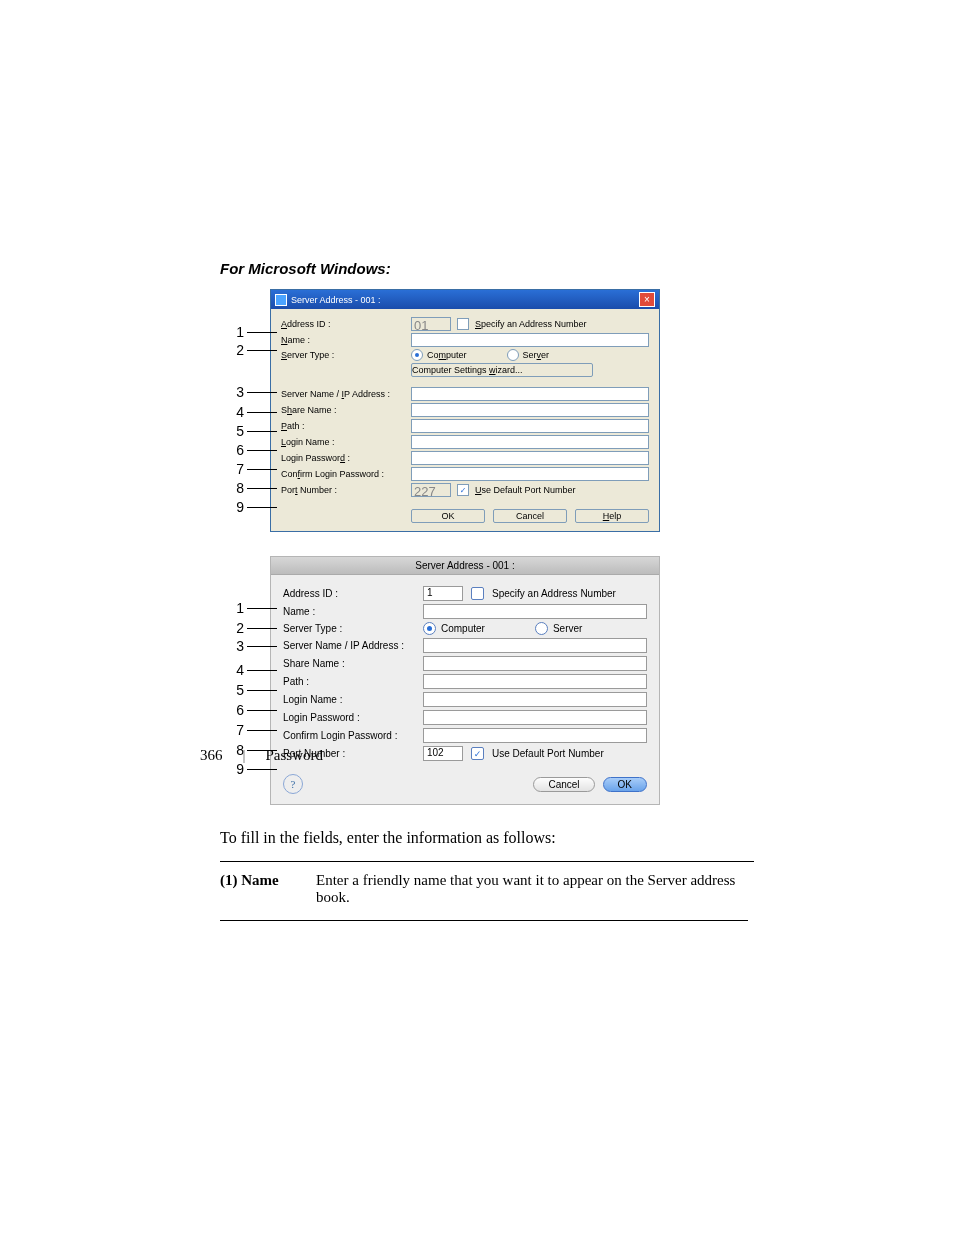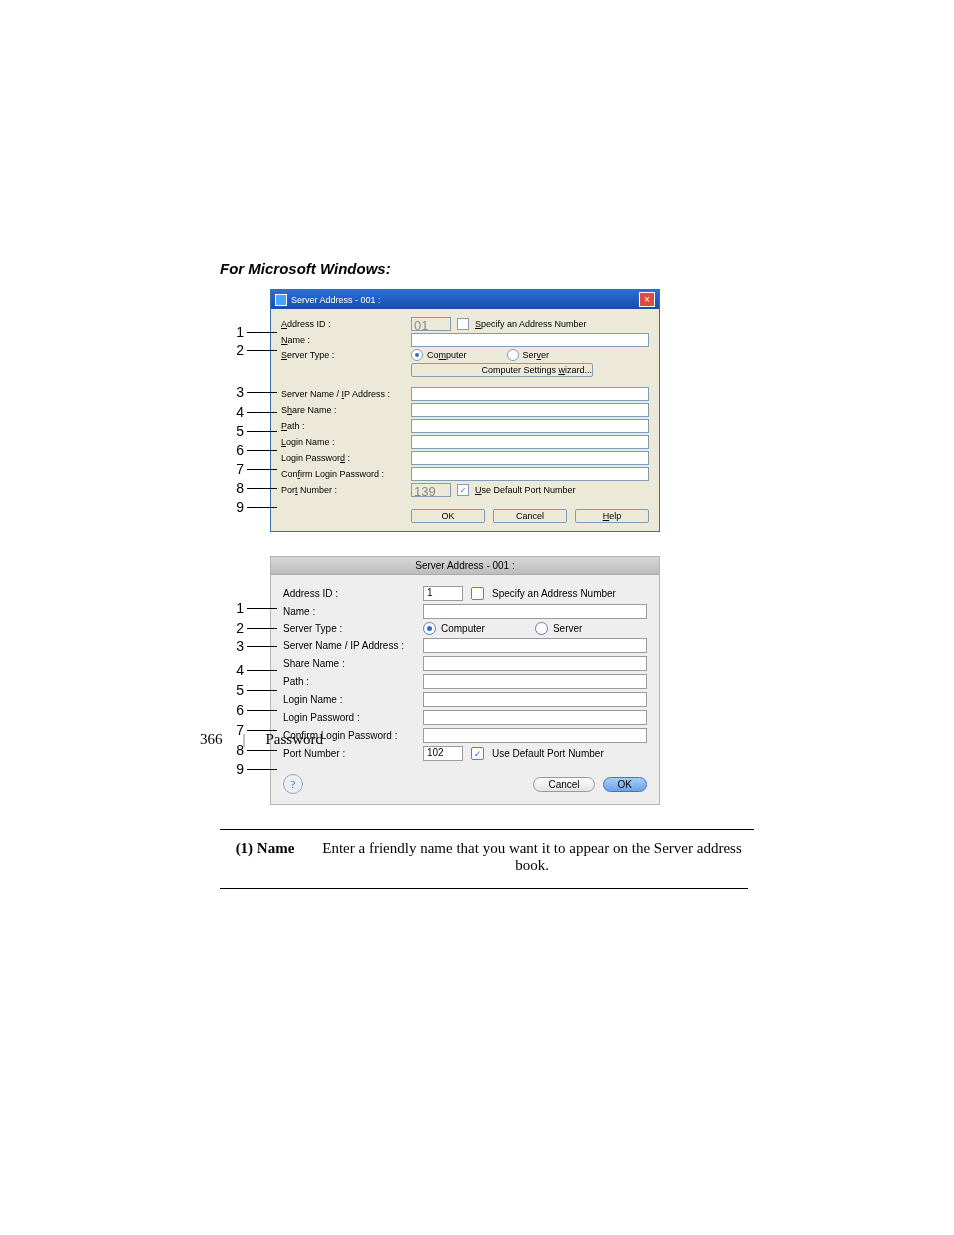--- a/index.html
+++ b/index.html
@@ -62,21 +62,21 @@
   }
   .win-inp.short {flex:0 0 40px;color:#888;}
   .win-inp.disabled{background:#ece9d8;color:#888;}
   .win-chk {width:10px;height:10px;border:1px solid #7f9db9;background:#fff;display:inline-flex;align-items:center;justify-content:center;font-size:8px;color:#2a6fd6;}
   .win-radio {width:10px;height:10px;border:1px solid #7f9db9;border-radius:50%;background:#fff;display:inline-flex;align-items:center;justify-content:center;}
   .win-radio .dot{width:4px;height:4px;border-radius:50%;background:#2a6fd6;}
   .win-btn {
     border:1px solid #7f9db9;background:#ece9d8;
     font-size:9px;padding:1px 8px;border-radius:2px;
   }
-  .win-btn.wide{width:180px;text-align:right;padding:1px 0;}
+  .win-btn.wide{width:180px;text-align:left;padding:1px 0;}
   .win-foot {display:flex;justify-content:flex-end;gap:8px;padding:4px 10px 8px 10px;}
   .win-foot .win-btn{width:56px;text-align:center;}
   .und{text-decoration:underline;}
 
   .mac-dialog {
     border:1px solid #b5b5b5;background:#eeeeee;
     font-family:"Lucida Grande",Arial,sans-serif;font-size:10px;color:#000;
   }
   .mac-title{
     background:linear-gradient(#d7d7d7,#bcbcbc);
@@ -104,26 +104,26 @@
     color:#000;
   }
 
   .callouts{position:absolute;left:-38px;top:0;bottom:0;width:38px;}
   .co{position:absolute;display:flex;align-items:center;font-size:14px;font-family:Arial;}
   .co .num{width:12px;text-align:right;}
   .co .line{height:1px;background:#000;margin-left:3px;}
 
   .instr{font-size:16px;margin:6px 0 14px 0;}
   .tbl{border-collapse:collapse;width:100%;font-size:15px;}
-  .tbl td{padding:6px 6px 6px 0;vertical-align:top;text-align:center;}
+  .tbl td{padding:6px 6px 6px 0;vertical-align:top;}
   .tbl .lcol{width:90px;font-weight:bold;white-space:nowrap;}
   .hr{border:none;border-top:1.5px solid #000;margin:0 0 4px 0;}
   .hr.thin{border-top:1px solid #000;margin:2px 0;}
   .footer{
-    position:absolute;left:200px;bottom:200px;
+    position:absolute;left:200px;bottom:184px;
     font-size:15px;display:flex;align-items:center;gap:20px;
   }
   .footer .sep{color:#666;}
 </style>
 </head>
 <body>
 
 <div class="page">
 
   <div class="section-head">For Microsoft Windows:</div>
@@ -245,21 +245,21 @@
         </div>
         <div class="win-row">
           <span class="win-lbl">Con<span class="und">f</span>irm Login Password :</span>
           <span class="win-val">
               <span class="win-inp"></span>
             </span>
         </div>
         <div class="win-row">
           <span class="win-lbl">Por<span class="und">t</span> Number :</span>
           <span class="win-val">
-            <span class="win-inp short disabled">139</span>
+            <span class="win-inp short disabled">227</span>
             <span class="win-chk">✓</span>
             <span><span class="und">U</span>se Default Port Number</span>
           </span>
         </div>
       </div>
       <div class="win-foot">
         <span class="win-btn">OK</span>
         <span class="win-btn">Cancel</span>
         <span class="win-btn"><span class="und">H</span>elp</span>
       </div>
@@ -386,20 +386,21 @@
       </div>
       <div class="mac-foot">
         <span class="mac-help">?</span>
         <span class="mac-spacer"></span>
         <span class="mac-btn">Cancel</span>
         <span class="mac-btn primary">OK</span>
       </div>
     </div>
   </div>
 
+  <div class="instr">To fill in the fields, enter the information as follows:</div>
 
   <hr class="hr">
   <table class="tbl">
     <tbody>
         <tr>
       <td class="lcol">(1) Name</td>
       <td>Enter a friendly name that you want it to appear on the Server address book.</td>
     </tr>
     <tr>
           <td colspan="2">

